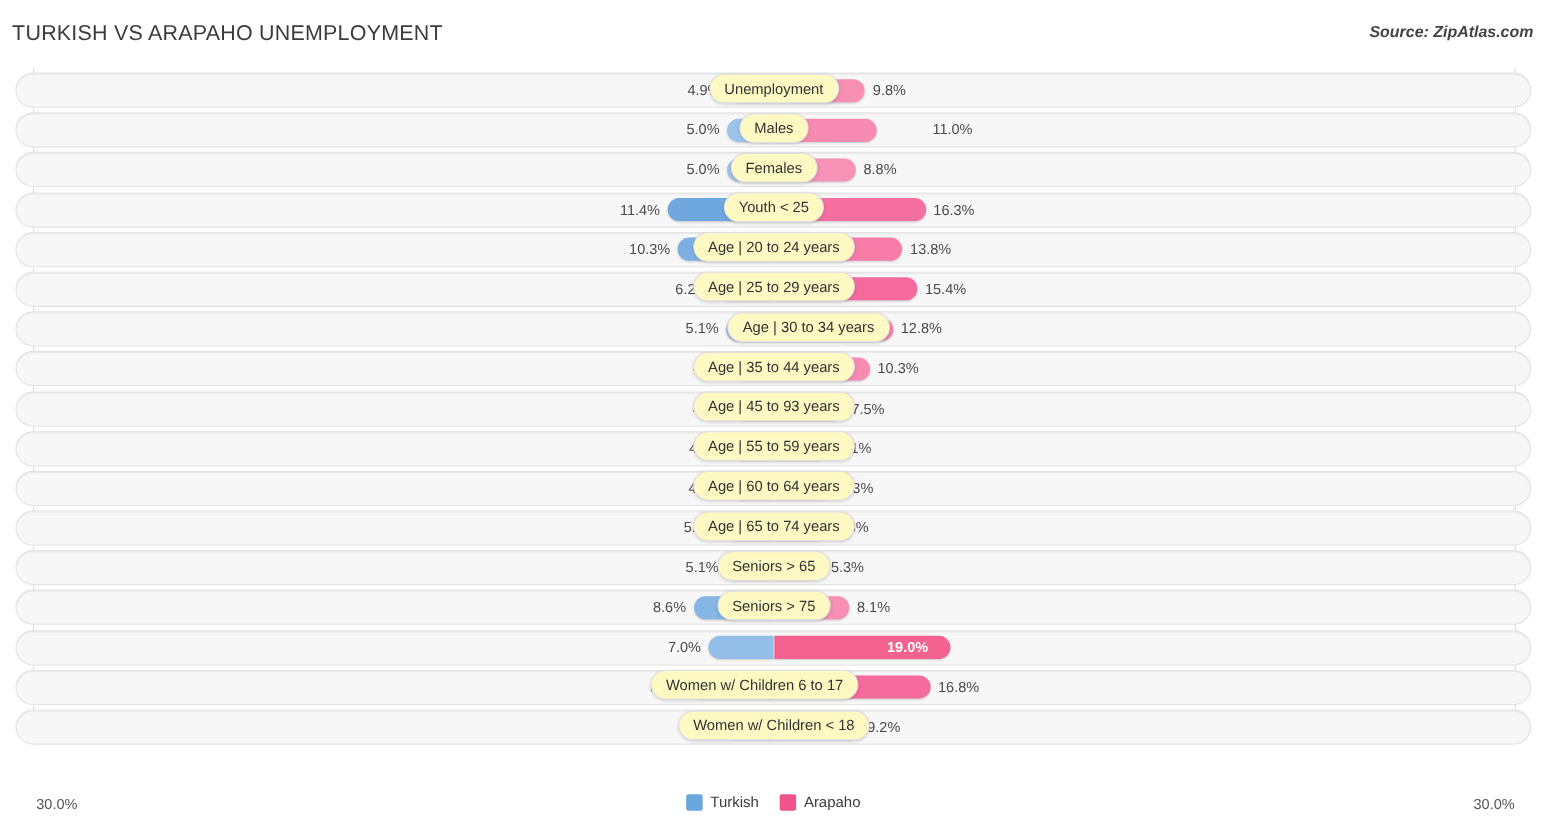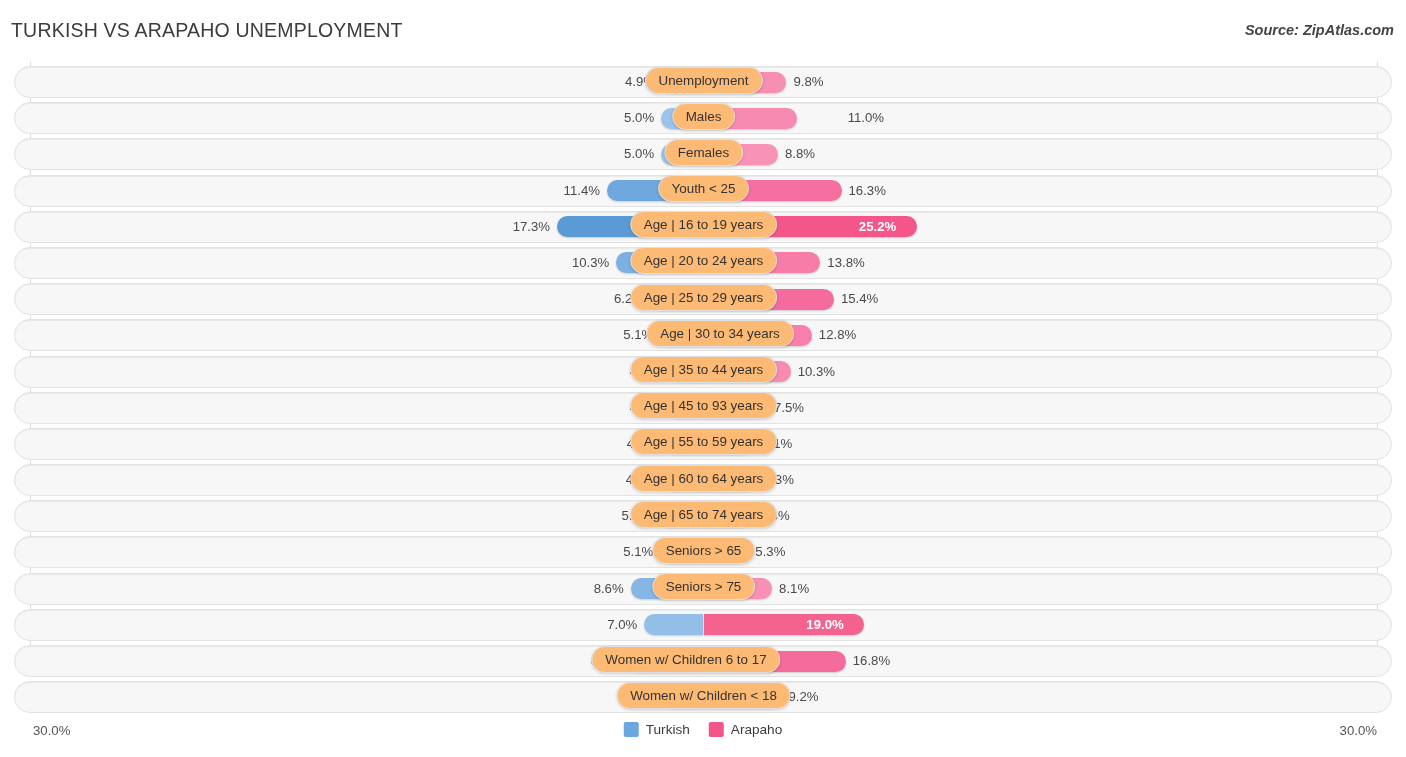--- a/index.html
+++ b/index.html
@@ -103,21 +103,21 @@
   .val.right { text-align: left; }
   .val.inside {
     color: #ffffff;
     font-weight: bold;
   }
   .cat-pill {
     position: absolute;
     top: 2.5px;
     height: 27px;
     line-height: 25px;
-    background: #fdba74;
+    background: #fef9c3;
     border: 1px solid #e0e0e0;
     border-radius: 14px;
     padding: 0 13px;
     font-size: 13.4px;
     color: #333333;
     white-space: nowrap;
     transform: translateX(-50%);
     box-shadow: 0 1px 3px rgba(0,0,0,0.16);
     z-index: 5;
   }
@@ -214,30 +214,20 @@
             <div class="bar left" style="left: 606.98px; width: 96.52px; background: rgb(110, 168, 223);"></div>
             <div class="bar right" style="left: 703.5px; width: 138.007px; background: rgb(245, 111, 160);"></div>
             <div class="val left" style="right: 806.02px; margin-left: 28px;">11.4%</div>
             <div class="val right" style="left: 848.507px;">16.3%</div>
             <div class="cat-pill" style="left: 703.5px;">Youth &lt; 25</div>
           </div>
         </div>
         <div class="row">
           <div class="track"></div>
           <div class="bar-wrap">
-            <div class="bar left" style="left: 557.027px; width: 146.473px; background: rgb(91, 155, 213);"></div>
-            <div class="bar right" style="left: 703.5px; width: 213.36px; background: rgb(244, 86, 138);"></div>
-            <div class="val left" style="right: 855.973px;">17.3%</div>
-            <div class="val right inside" style="left: 858.86px;">25.2%</div>
-            <div class="cat-pill" style="left: 703.5px;">Age | 16 to 19 years</div>
-          </div>
-        </div>
-        <div class="row">
-          <div class="track"></div>
-          <div class="bar-wrap">
             <div class="bar left" style="left: 616.293px; width: 87.2067px; background: rgb(125, 176, 226);"></div>
             <div class="bar right" style="left: 703.5px; width: 116.84px; background: rgb(247, 124, 168);"></div>
             <div class="val left" style="right: 796.707px;">10.3%</div>
             <div class="val right" style="left: 827.34px;">13.8%</div>
             <div class="cat-pill" style="left: 703.5px;">Age | 20 to 24 years</div>
           </div>
         </div>
         <div class="row">
           <div class="track"></div>
           <div class="bar-wrap">
@@ -248,21 +238,21 @@
             <div class="cat-pill" style="left: 703.5px;">Age | 25 to 29 years</div>
           </div>
         </div>
         <div class="row">
           <div class="track"></div>
           <div class="bar-wrap">
             <div class="bar left" style="left: 660.32px; width: 43.18px; background: rgb(156, 195, 234);"></div>
             <div class="bar right" style="left: 703.5px; width: 108.373px; background: rgb(248, 127, 171);"></div>
             <div class="val left" style="right: 752.68px;">5.1%</div>
             <div class="val right" style="left: 818.873px;">12.8%</div>
-            <div class="cat-pill" style="left: 720px; text-align: right;">Age | 30 to 34 years</div>
+            <div class="cat-pill" style="left: 735px; text-align: right;">Age | 30 to 34 years</div>
           </div>
         </div>
         <div class="row">
           <div class="track"></div>
           <div class="bar-wrap">
             <div class="bar left" style="left: 667.093px; width: 36.4067px; background: rgb(159, 197, 235);"></div>
             <div class="bar right" style="left: 703.5px; width: 87.2067px; background: rgb(248, 139, 178);"></div>
             <div class="val left" style="right: 745.907px;">4.3%</div>
             <div class="val right" style="left: 797.707px;">10.3%</div>
             <div class="cat-pill" style="left: 703.5px;">Age | 35 to 44 years</div>

